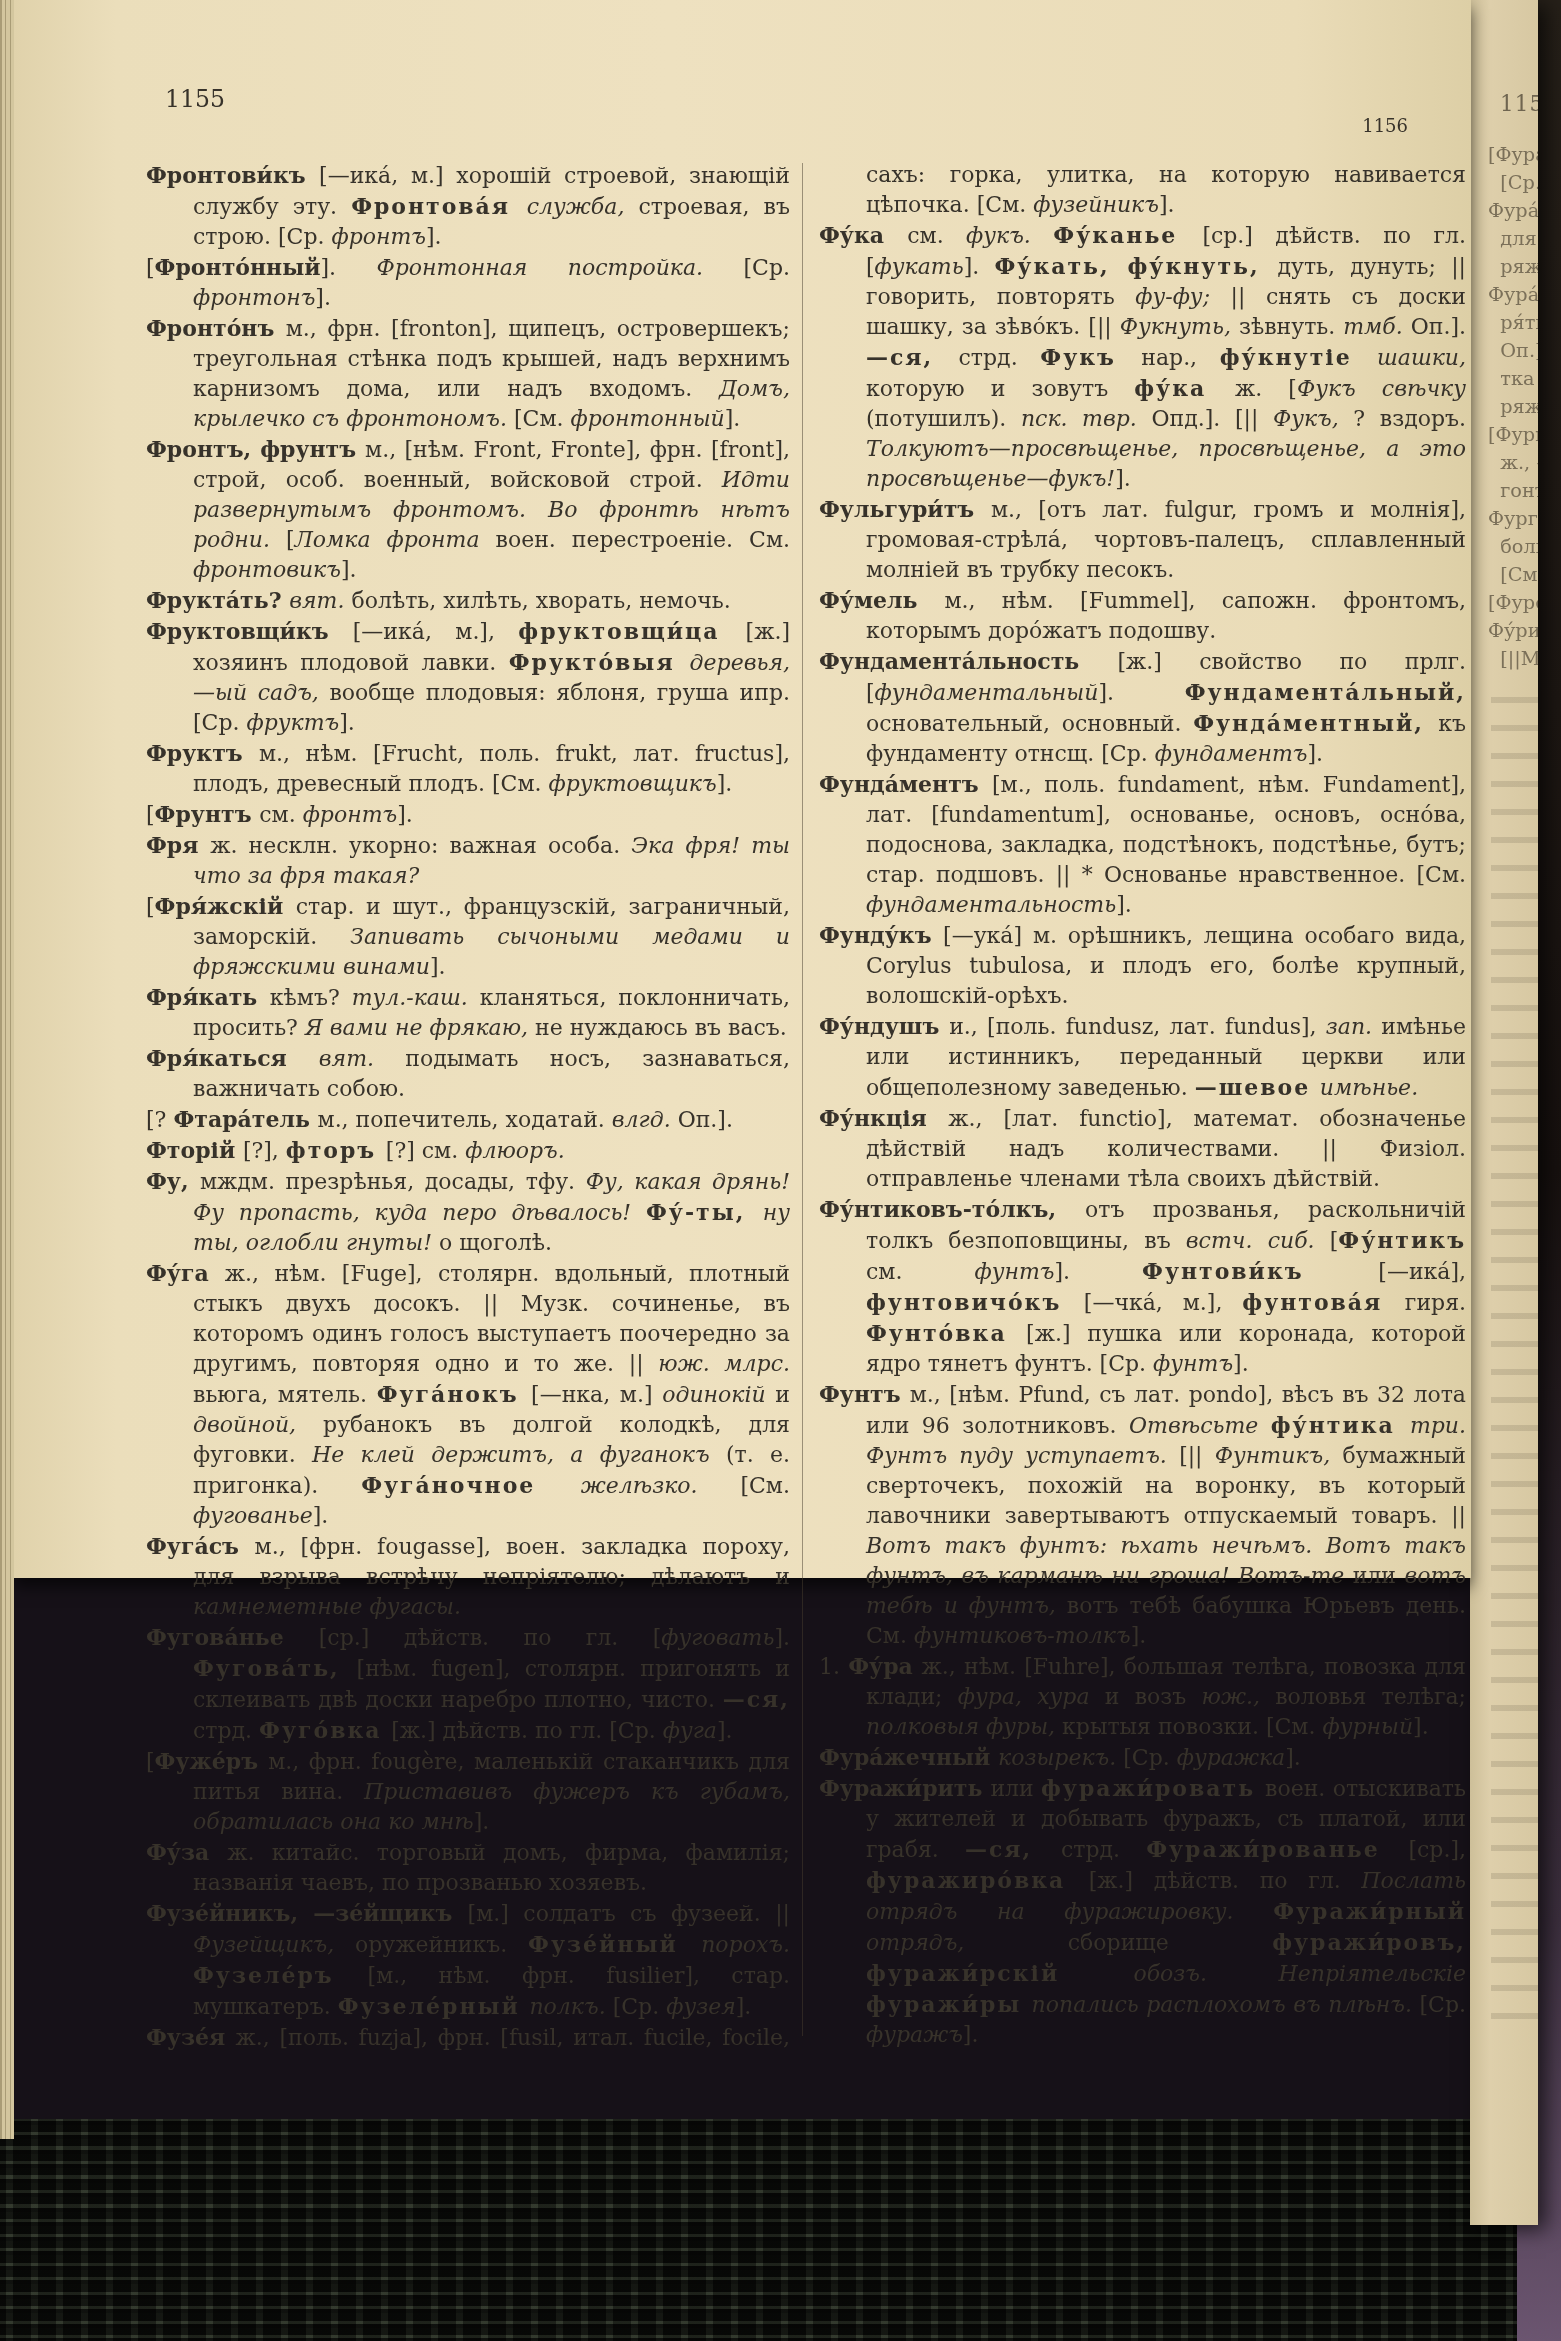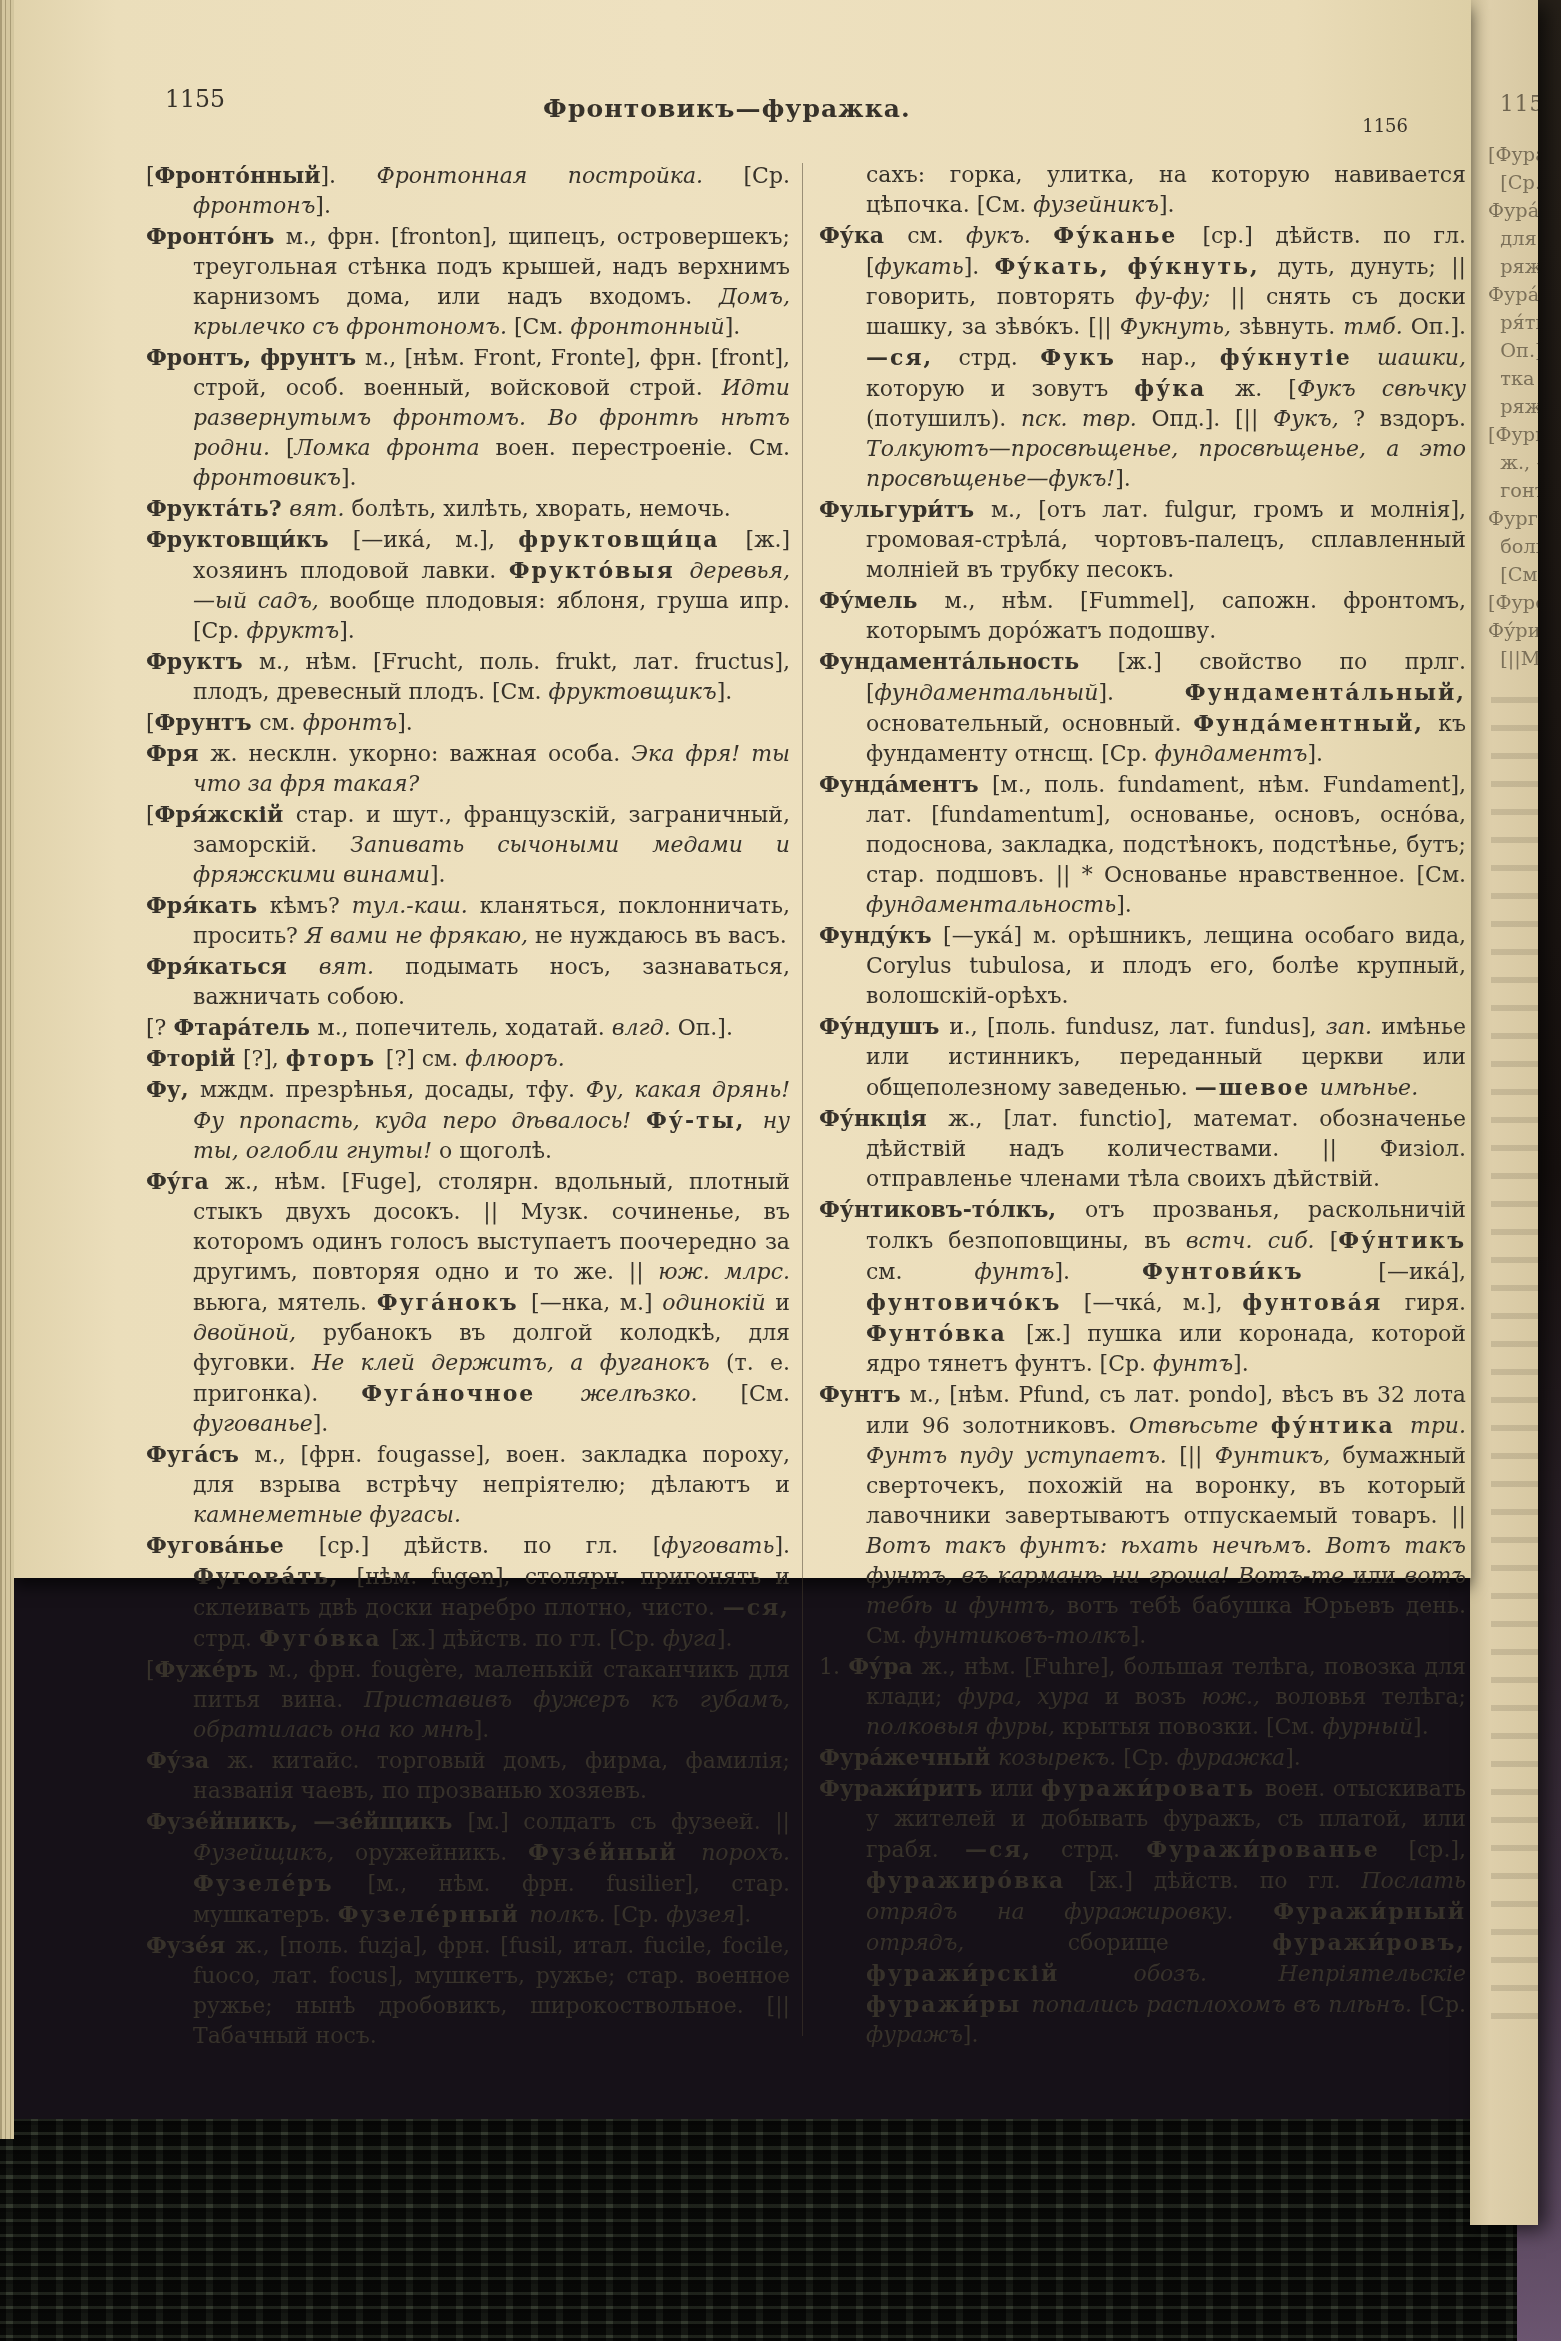--- a/index.html
+++ b/index.html
@@ -78,24 +78,24 @@
           <div class="np-frag">[Фурей сб.</div>
           <div class="np-frag">Фу́рить пск</div>
           <div class="np-frag">  [||Мочит</div>
         </div>
       <div class="ghost"></div>
     </div>
   </div>
 
   <div class="page">
     <div class="pn-left">1155</div>
-    <div class="runtitle">Фронтовикъ—фуражка.</div>
     <div class="pn-right">1156</div>
     <div class="cols">
       <div class="col col-l">
+          <p class="entry"><span class="b">Фронтови́къ </span><span class="n">[—ика́, м.] хорошій строевой, знающій службу эту. </span><span class="g">Фронтова́я </span><span class="i">служба, </span><span class="n">строевая, въ строю. [Ср. </span><span class="i">фронтъ</span><span class="n">].</span></p>
           <p class="entry"><span class="n">[</span><span class="b">Фронто́нный</span><span class="n">]. </span><span class="i">Фронтонная постройка. </span><span class="n">[Ср. </span><span class="i">фронтонъ</span><span class="n">].</span></p>
           <p class="entry"><span class="b">Фронто́нъ </span><span class="n">м., фрн. [fronton], щипецъ, островершекъ; треугольная стѣнка подъ крышей, надъ верхнимъ карнизомъ дома, или надъ входомъ. </span><span class="i">Домъ, крылечко съ фронтономъ. </span><span class="n">[См. </span><span class="i">фронтонный</span><span class="n">].</span></p>
           <p class="entry"><span class="b">Фронтъ, фрунтъ </span><span class="n">м., [нѣм. Front, Fronte], фрн. [front], строй, особ. военный, войсковой строй. </span><span class="i">Идти развернутымъ фронтомъ. Во фронтѣ нѣтъ родни. </span><span class="n">[</span><span class="i">Ломка фронта </span><span class="n">воен. перестроеніе. См. </span><span class="i">фронтовикъ</span><span class="n">].</span></p>
           <p class="entry"><span class="b">Фрукта́ть? </span><span class="i">вят. </span><span class="n">болѣть, хилѣть, хворать, немочь.</span></p>
           <p class="entry"><span class="b">Фруктовщи́къ </span><span class="n">[—ика́, м.], </span><span class="g">фруктовщи́ца </span><span class="n">[ж.] хозяинъ плодовой лавки. </span><span class="g">Фрукто́выя </span><span class="i">деревья, —ый садъ, </span><span class="n">вообще плодовыя: яблоня, груша ипр. [Ср. </span><span class="i">фруктъ</span><span class="n">].</span></p>
           <p class="entry"><span class="b">Фруктъ </span><span class="n">м., нѣм. [Frucht, поль. frukt, лат. fructus], плодъ, древесный плодъ. [См. </span><span class="i">фруктовщикъ</span><span class="n">].</span></p>
           <p class="entry"><span class="n">[</span><span class="b">Фрунтъ </span><span class="n">см. </span><span class="i">фронтъ</span><span class="n">].</span></p>
           <p class="entry"><span class="b">Фря </span><span class="n">ж. несклн. укорно: важная особа. </span><span class="i">Эка фря! ты что за фря такая?</span></p>
           <p class="entry"><span class="n">[</span><span class="b">Фря́жскій </span><span class="n">стар. и шут., французскій, заграничный, заморскій. </span><span class="i">Запивать сычоными медами и фряжскими винами</span><span class="n">].</span></p>
           <p class="entry"><span class="b">Фря́кать </span><span class="n">кѣмъ? </span><span class="i">тул.-каш. </span><span class="n">кланяться, поклонничать, просить? </span><span class="i">Я вами не фрякаю, </span><span class="n">не нуждаюсь въ васъ.</span></p>

